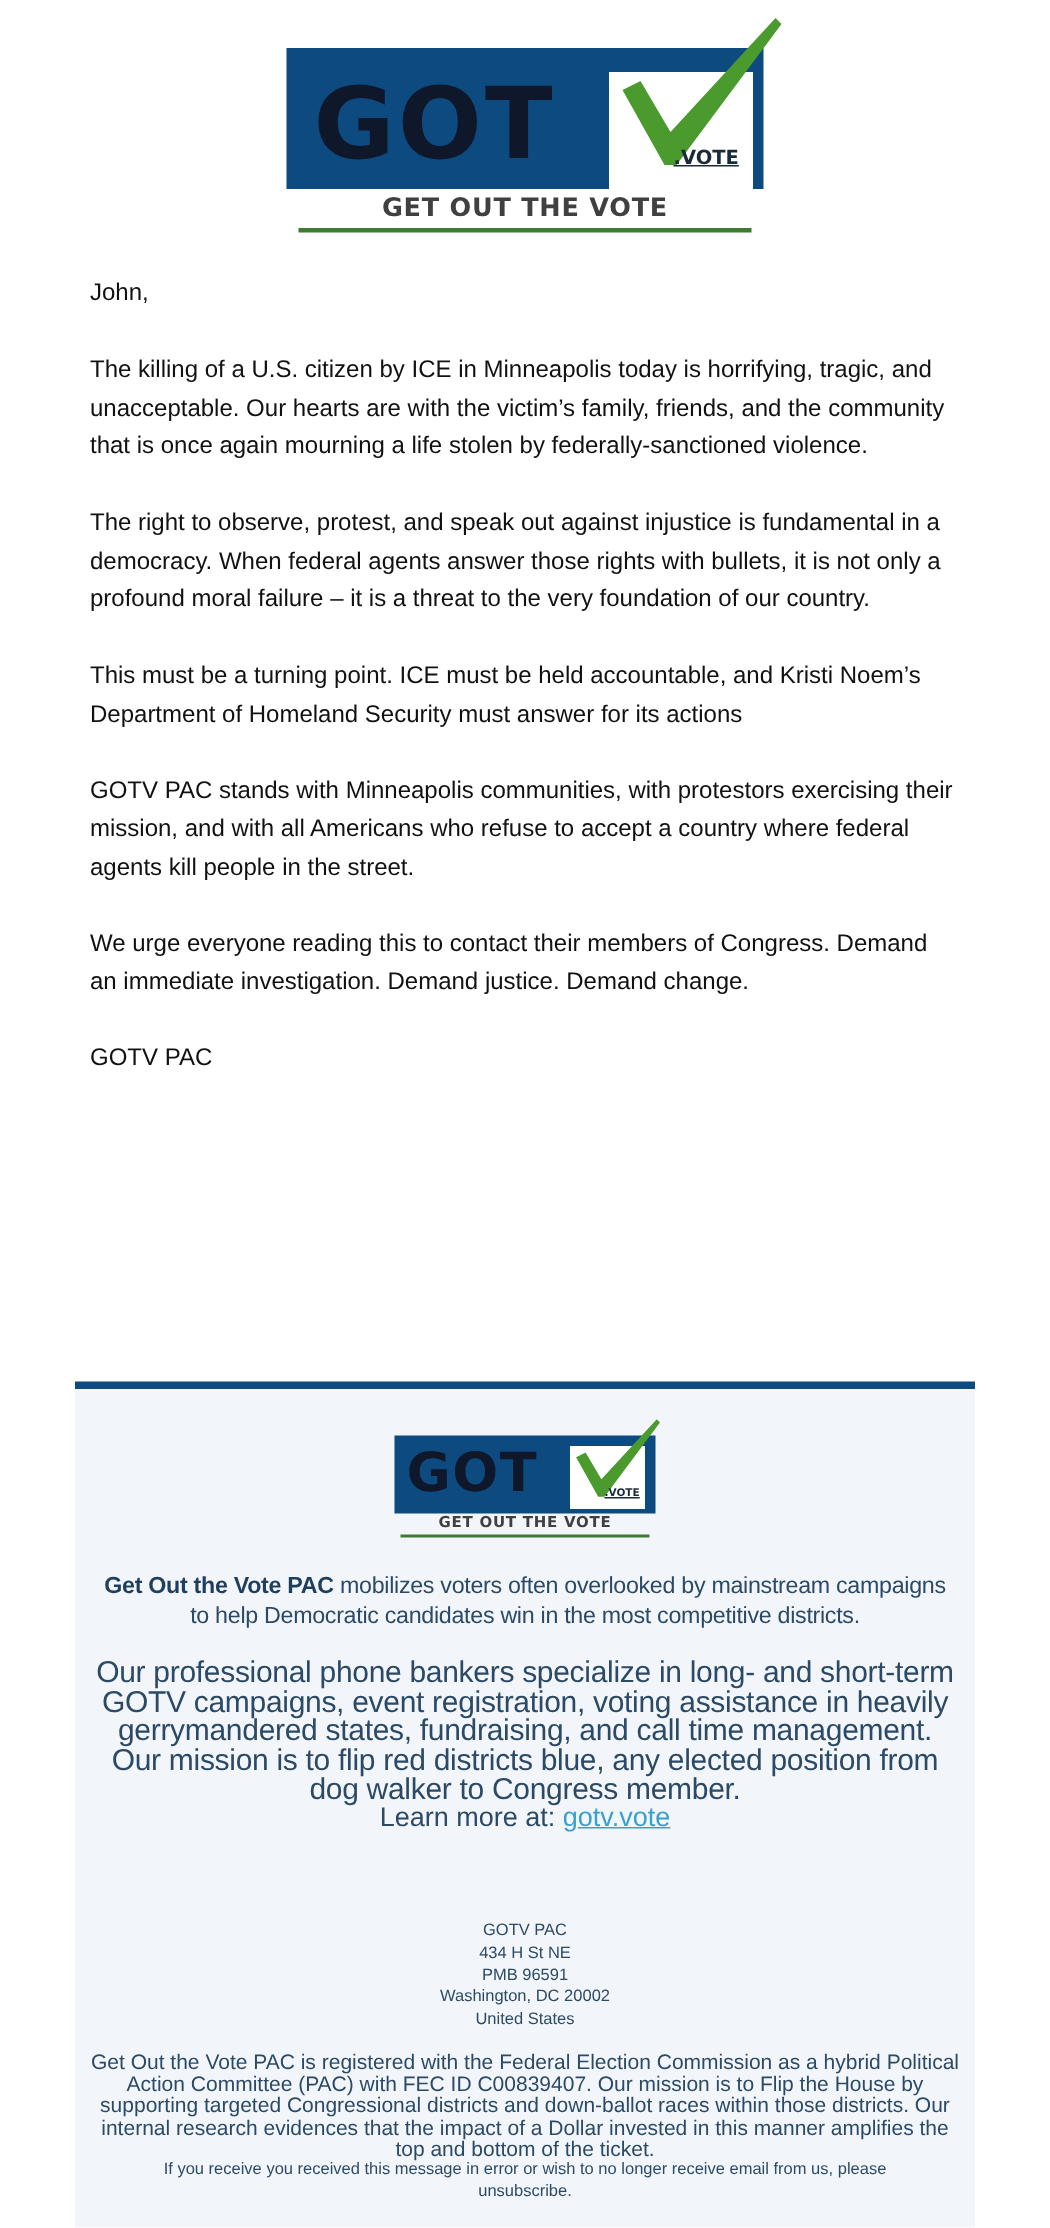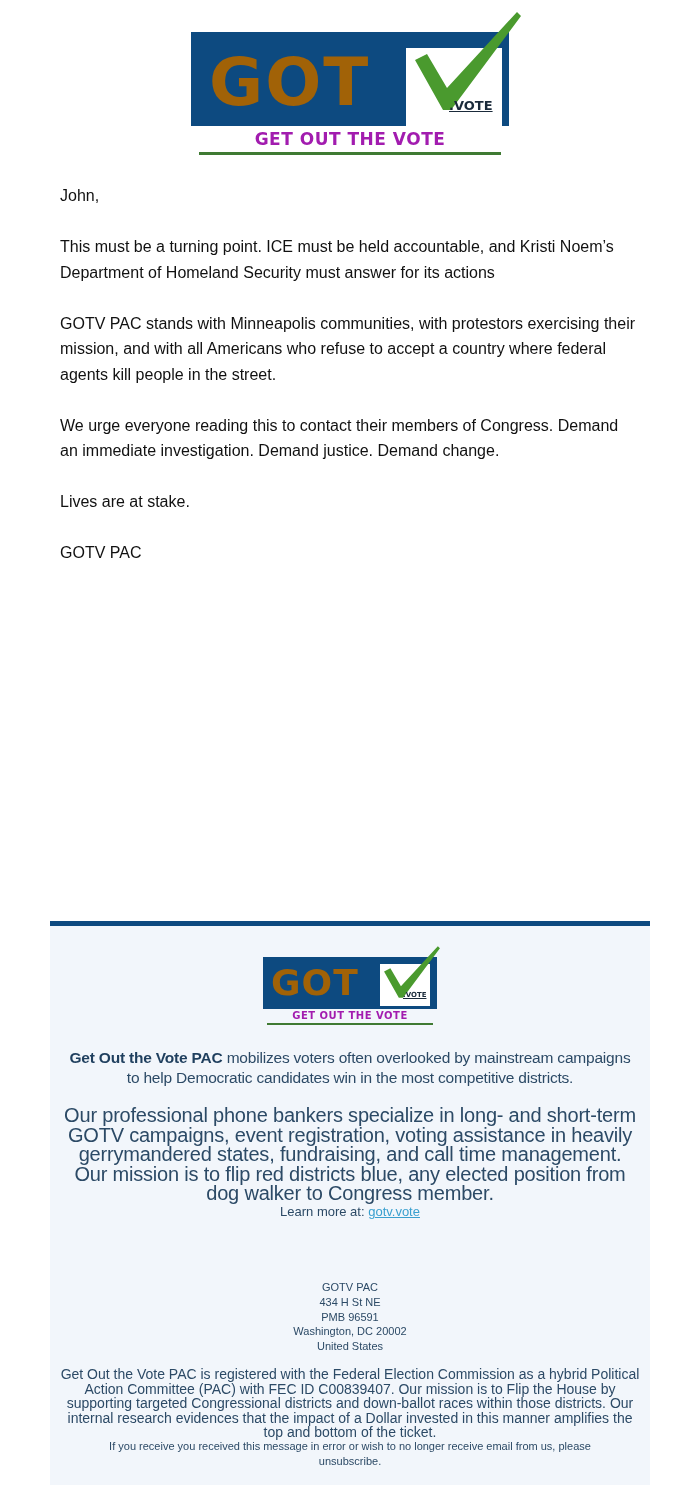--- a/index.html
+++ b/index.html
@@ -2,25 +2,25 @@
 <html><head>
   <meta charset="utf-8">
   <style>
     * { box-sizing: border-box; margin: 0; padding: 0; }
     html, body { width: 700px; background: #ffffff; }
     body { position: relative; height: 1485px; overflow: hidden; font-family: "Liberation Sans", sans-serif; }
 
     
     .logo { position: absolute; }
     .logo .box { position: absolute; background: #0d4a80; }
-    .logo .got { position: absolute; color: #a16207; font-family: "DejaVu Sans", sans-serif; font-weight: bold; letter-spacing: 2px; line-height: 1; }
+    .logo .got { position: absolute; color: #0f172a; font-family: "DejaVu Sans", sans-serif; font-weight: bold; letter-spacing: 2px; line-height: 1; }
     .logo .vbox { position: absolute; background: #ffffff; }
     .logo .dotvote { position: absolute; color: #1a2a3a; font-family: "DejaVu Sans", sans-serif; font-weight: bold; line-height: 1; text-decoration: underline; }
     .logo .check { position: absolute; }
-    .logo .tagline { position: absolute; left: 0; right: 0; text-align: center; color: #a21caf; font-family: "DejaVu Sans", sans-serif; font-weight: bold; letter-spacing: 0.5px; line-height: 1; }
+    .logo .tagline { position: absolute; left: 0; right: 0; text-align: center; color: #404040; font-family: "DejaVu Sans", sans-serif; font-weight: bold; letter-spacing: 0.5px; line-height: 1; }
     .logo .rule { position: absolute; background: #3f7a33; }
 
     
     .logo-top { left: 191px; top: 10px; width: 330px; height: 150px; }
     .logo-top .box { left: 0; top: 22px; width: 318px; height: 94px; }
     .logo-top .got { left: 18px; top: 40px; font-size: 66px; }
     .logo-top .vbox { left: 215px; top: 38px; width: 96px; height: 80px; }
     .logo-top .dotvote { left: 258px; top: 89px; font-size: 13px; }
     .logo-top .check { left: 222px; top: 0; width: 110px; height: 102px; }
     .logo-top .tagline { top: 121px; font-size: 17px; width: 318px; }
@@ -40,21 +40,21 @@
     .letter { position: absolute; left: 60px; top: 183px; width: 580px; color: #111111; font-size: 16px; line-height: 25.5px; }
     .letter p { margin: 0 0 25.5px 0; }
     .letter p.greeting { margin-bottom: 25.5px; }
 
     
     .footer { position: absolute; left: 50px; top: 921px; width: 600px; height: 688px; background: #f2f6fb; border-top: 5px solid #0d4a80; }
     .footer .text { position: absolute; left: 0; right: 0; text-align: center; color: #2c4a66; font-family: "Liberation Sans", sans-serif; }
     .footer .about { top: 122px; padding: 0 14px; font-size: 15.5px; line-height: 19.5px; letter-spacing: -0.2px; }
     .footer .about b { color: #1f3f5e; font-weight: bold; }
     .footer .services { top: 180px; padding: 0 10px; font-size: 20px; line-height: 19.5px; letter-spacing: -0.2px; }
-    .footer .learn { top: 277px; font-size: 13px; line-height: 17px; }
+    .footer .learn { top: 277px; font-size: 18px; line-height: 17px; }
     .footer .learn a { color: #3aa0cf; text-decoration: underline; }
     .footer .paid { top: 310px; padding: 0 20px; font-size: 11px; line-height: 15px; text-transform: uppercase; }
     .footer .address { top: 354px; font-size: 11px; line-height: 14.8px; }
     .footer .fec { top: 441px; padding: 0 6px; font-size: 14px; line-height: 14.6px; }
     .footer .unsub { top: 513px; padding: 0 30px; font-size: 11px; line-height: 14.6px; }
   </style>
 </head>
 <body>
 
 <div class="logo logo-top">
@@ -64,24 +64,25 @@
   <svg class="check" viewBox="0 0 110 102">
     <path d="M2 50 L14 44 L34 78 L104 2 L108 6 L38 100 L30 100 Z" fill="#4a9a2e"></path>
   </svg>
   <div class="dotvote">.VOTE</div>
   <div class="tagline">GET OUT THE VOTE</div>
   <div class="rule"></div>
 </div>
 
 <div class="letter">
   <p class="greeting">John,</p>
+  <p>The killing of a U.S. citizen by ICE in Minneapolis today is horrifying, tragic, and unacceptable. Our hearts are with the victim’s family, friends, and the community that is once again mourning a life stolen by federally-sanctioned violence.</p>
+  <p>The right to observe, protest, and speak out against injustice is fundamental in a democracy. When federal agents answer those rights with bullets, it is not only a profound moral failure – it is a threat to the very foundation of our country.</p>
   <p>This must be a turning point. ICE must be held accountable, and Kristi Noem’s Department of Homeland Security must answer for its actions</p>
   <p>GOTV PAC stands with Minneapolis communities, with protestors exercising their mission, and with all Americans who refuse to accept a country where federal agents kill people in the street.</p>
   <p>We urge everyone reading this to contact their members of Congress. Demand an immediate investigation. Demand justice. Demand change.</p>
-  <p>Lives are at stake.</p>
   <p>GOTV PAC</p>
 </div>
 
 <div class="footer">
 </div>
 
 <div class="logo logo-foot">
   <div class="box"></div>
   <div class="got">GOT</div>
   <div class="vbox"></div>

